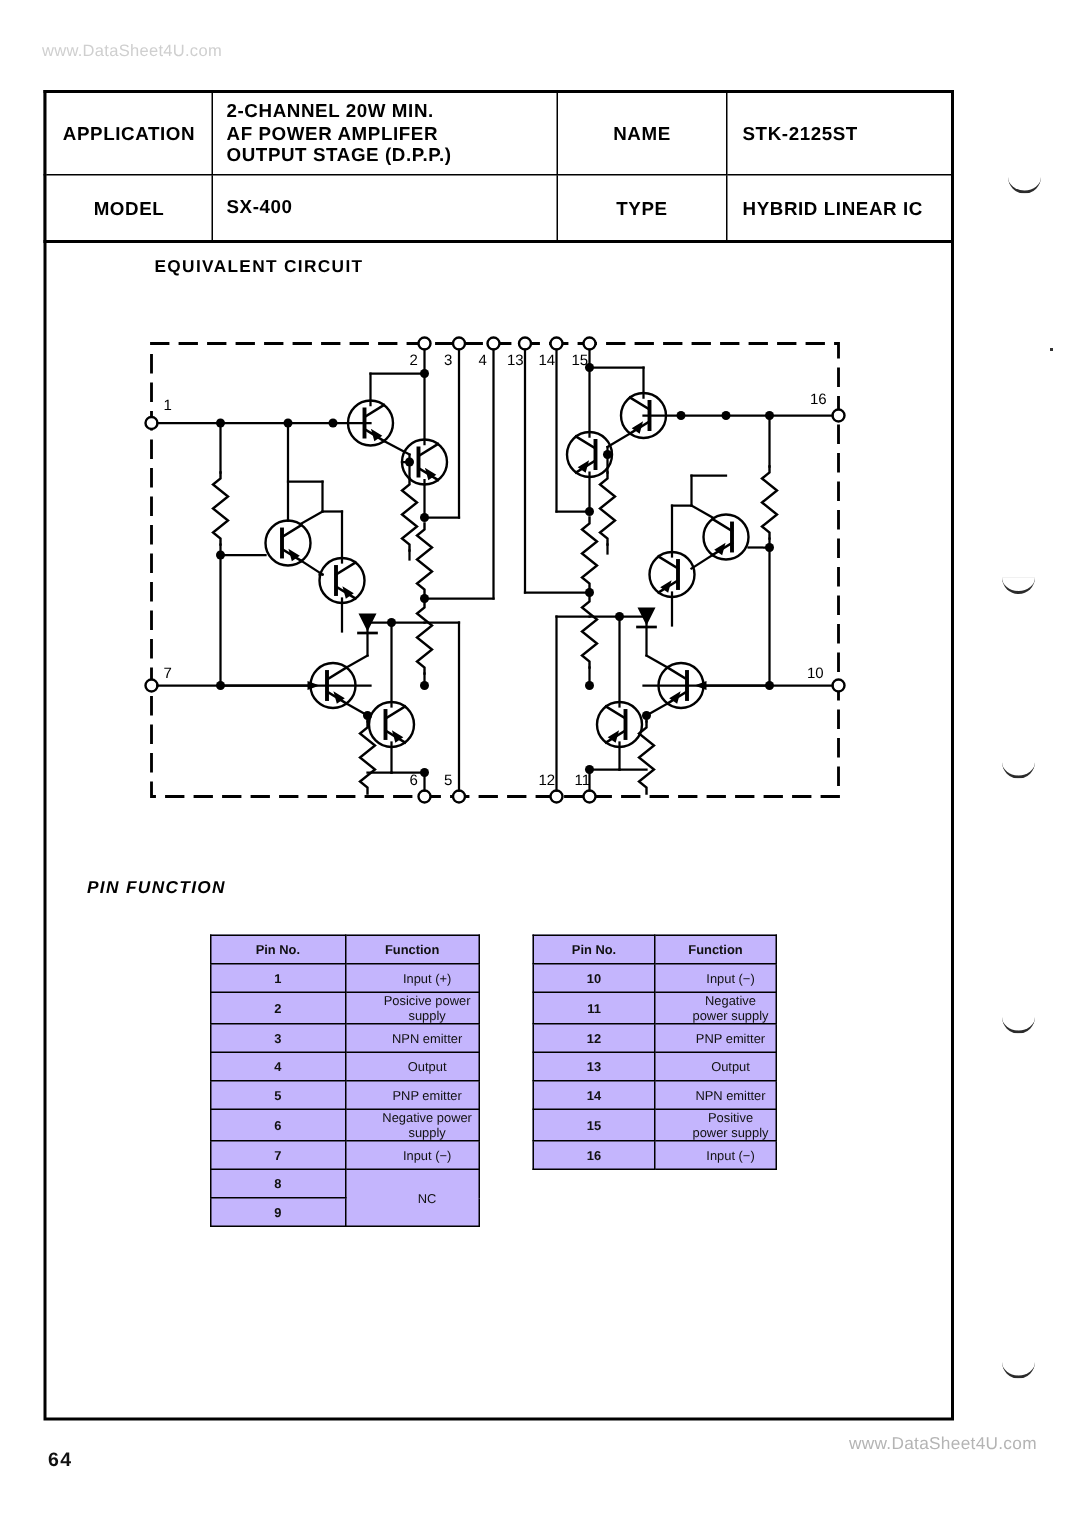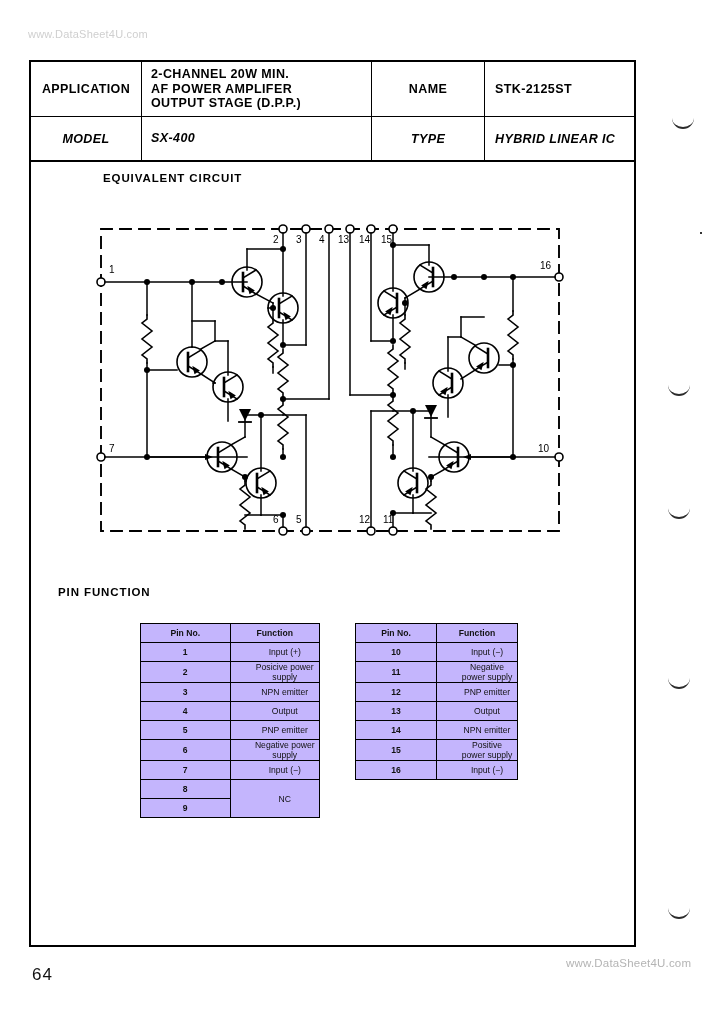--- a/index.html
+++ b/index.html
@@ -13,21 +13,21 @@
     font-size:11px;color:#cfcfcf;letter-spacing:.2px;
     white-space:nowrap;
   }
   .wm-bot{
     position:absolute;left:566px;top:957px;
     font-size:11.5px;color:#b4b4b4;letter-spacing:.2px;
     white-space:nowrap;
   }
   .pageno{
     position:absolute;left:32px;top:965px;
-    font-size:17px;color:#111;font-weight:400;letter-spacing:1px;
+    font-size:13px;color:#111;font-weight:700;letter-spacing:1px;
   }
   
   .frame{
     position:absolute;left:29px;top:60px;width:607px;height:887px;
     border:2px solid #000;box-sizing:border-box;background:#fff;
   }
   
   .hdr{
     position:absolute;left:29px;top:60px;width:607px;
     border-collapse:collapse;border:2px solid #000;background:#fff;
@@ -36,28 +36,28 @@
   .hdr td{
     border:1.6px solid #000;
     font-size:12.5px;font-weight:700;letter-spacing:.4px;
     padding:3px 6px;vertical-align:middle;
   }
   .hdr td.lbl{text-align:center;width:98px;margin-top:37px;}
   .hdr td.app{width:214px;text-align:left;line-height:1.18;padding-left:9px;margin-top:20px;}
   .hdr td.nm{width:100px;text-align:center;margin-top:10px;}
   .hdr td.val{text-align:left;padding-left:10px;}
   .r1 td{height:48px;}
-  .r2 td{height:37px;font-style:italic;}
+  .r2 td{height:37px;}
   .app-line{display:block;white-space:nowrap;}
   
   .cap{
     position:absolute;font-size:11.5px;font-weight:700;letter-spacing:.9px;
   }
   #cap-eq{left:59px;top:172px;padding-left:44px;}
-  #cap-pin{left:58px;top:586px;}
+  #cap-pin{left:58px;top:586px;font-style:italic;}
   
   .circuit{position:absolute;left:95px;top:215px;width:470px;height:330px;}
   .circuit svg{display:block;}
   
   .pintbl{
     position:absolute;border-collapse:collapse;background:#c4b5fd;
     table-layout:fixed;
   }
   .pintbl td,.pintbl th{
     border:1.1px solid #000;

